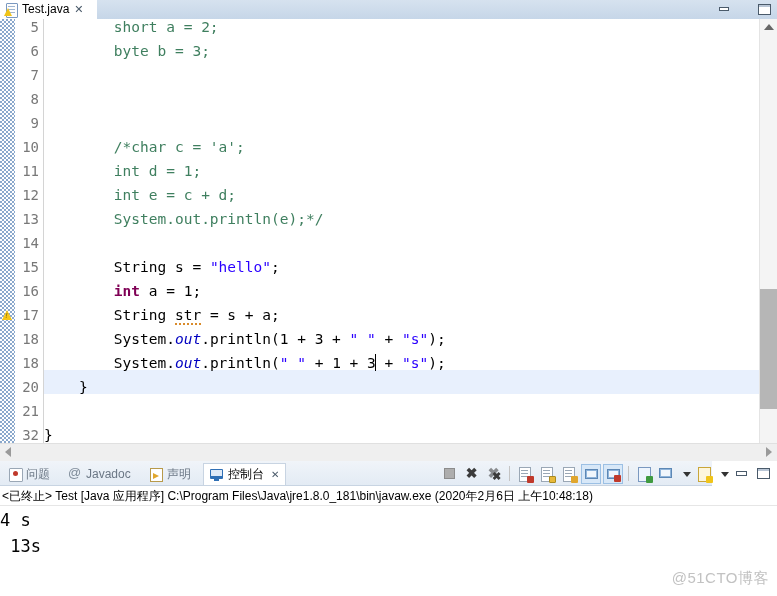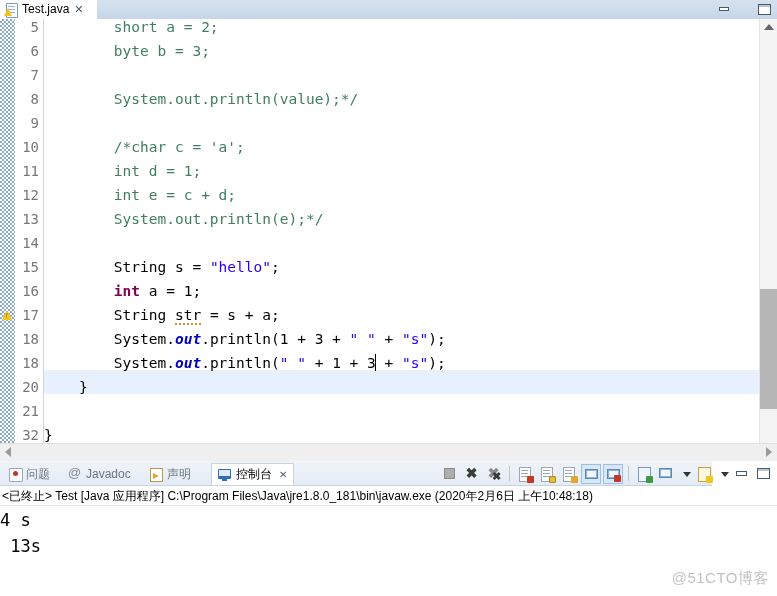--- a/index.html
+++ b/index.html
@@ -116,21 +116,21 @@
     font-family: "DejaVu Sans Mono", monospace;
     font-size: 14px; line-height: 24px; color: #787878;
   }
   .hl-line {
     position: absolute; left: 44px; right: 18px; height: 24px;
     background: #e8f0fd;
   }
   .cmt { color: #3f7f5f; }
   .kw  { color: #7f0055; font-weight: bold; }
   .str { color: #2a00ff; }
-  .fld { color: #0000c0; font-style: italic; font-weight: bold; }
+  .fld { color: #0000c0; font-style: italic; font-weight: normal; }
   .squig {
     border-bottom: 2px dotted #d98b2b;
   }
 
   
   .vscroll {
     position: absolute; right: 0; top: 0; width: 17px; height: 442px;
     background: #f4f4f4; border-left: 1px solid #e4e4e4;
   }
   .vscroll .up {
@@ -341,21 +341,21 @@
         <div class="lnum" style="top: 308px;">18</div>
         <div class="lnum" style="top: 332px;">18</div>
         <div class="lnum" style="top: 356px;">20</div>
         <div class="lnum" style="top: 380px;">21</div>
         <div class="lnum" style="top: 404px;">32</div>
       </div>
     <div class="hl-line" id="hl-line" style="top: 351px;"></div>
     <div class="codearea" id="code-area">
         <div class="line" style="top: -4px;"><span>        </span><span class="cmt">short a = 2;</span></div>
         <div class="line" style="top: 20px;"><span>        </span><span class="cmt">byte b = 3;</span></div>
-        <div class="line" style="top: 68px;"><span>        </span><span class="cmt">System.out.println(value);*/</span></div>
+        <div class="line" style="top: 68px;"><span>        </span></div>
         <div class="line" style="top: 92px;"><span></span></div>
         <div class="line" style="top: 116px;"><span>        </span><span class="cmt">/*char c = 'a';</span></div>
         <div class="line" style="top: 140px;"><span>        </span><span class="cmt">int d = 1;</span></div>
         <div class="line" style="top: 164px;"><span>        </span><span class="cmt">int e = c + d;</span></div>
         <div class="line" style="top: 188px;"><span>        </span><span class="cmt">System.out.println(e);*/</span></div>
         <div class="line" style="top: 212px;"><span></span></div>
         <div class="line" style="top: 236px;"><span>        </span><span>String s = </span><span class="str">"hello"</span><span>;</span></div>
         <div class="line" style="top: 260px;"><span>        </span><span class="kw">int</span><span> a = 1;</span></div>
         <div class="line" style="top: 284px;"><span>        </span><span>String </span><span class="squig">str</span><span> = s + a;</span></div>
         <div class="line" style="top: 308px;"><span>        </span><span>System.</span><span class="fld">out</span><span>.println(1 + 3 + </span><span class="str">" "</span><span> + </span><span class="str">"s"</span><span>);</span></div>
@@ -386,21 +386,21 @@
         <div class="vtab" style="left: 62px;">
           <span class="ic ic-javadoc"></span>
           <span>Javadoc</span>
         </div>
         <div class="vtab" style="left: 143px;">
           <span class="ic ic-decl">
             <span class="bx"></span>
           </span>
           <span>声明</span>
         </div>
-        <div class="vtab active" style="left: 211px;">
+        <div class="vtab active" style="left: 203px;">
           <span class="ic ic-console">
             <span class="mon"></span>
             <span class="base"></span>
           </span>
           <span>控制台</span>
           <span class="vclose">✕</span>
         </div>
       </div>
     <div class="ctoolbar" id="console-toolbar">
         <div class="tb">

